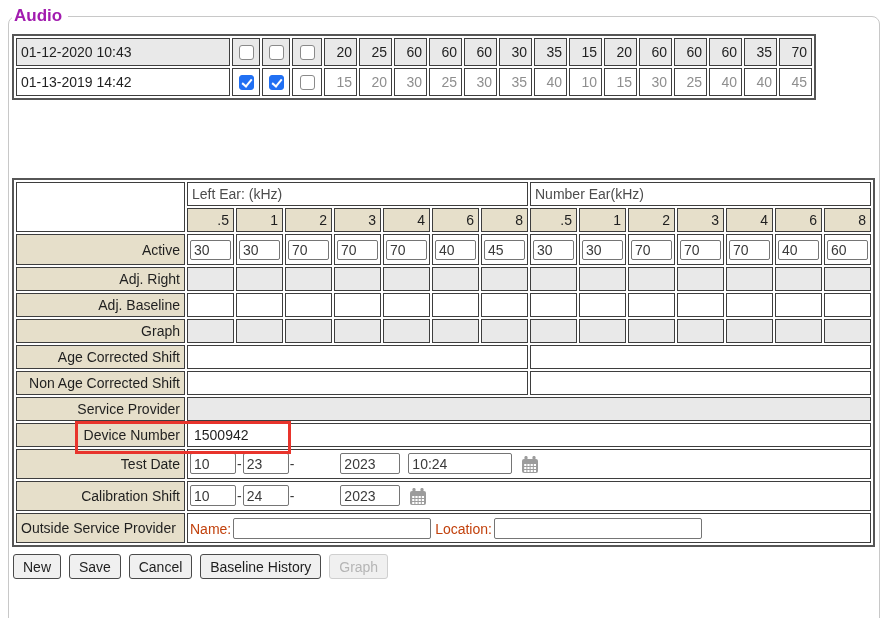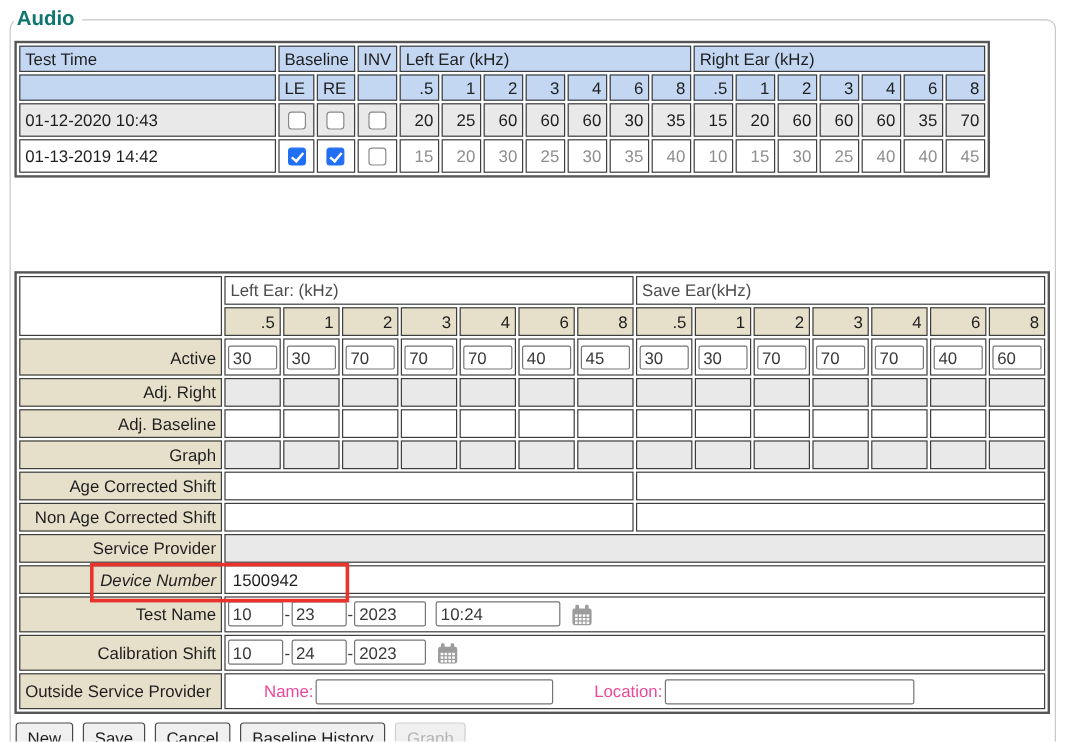--- a/index.html
+++ b/index.html
@@ -1,20 +1,20 @@
 <!DOCTYPE html>
 <html><head>
 <meta charset="utf-8">
 <style>
   html, body { margin: 0; padding: 0; width: 890px; height: 618px; overflow: hidden;
     background: #ffffff; font-family: "Liberation Sans", sans-serif; font-size: 14px; color: #1f1f1f; }
 
   fieldset.audio { margin: 6px 10px 0 8px; border: 1px solid #c8c8c8; border-radius: 8px;
     padding: 8px 4px 20px 3px; min-height: 660px; box-sizing: border-box; }
-  legend.audio-legend { color: #0f766e; font-weight: bold; font-size: 17px; padding: 0 6px 0 2px; margin-left: 0; }
+  legend.audio-legend { color: #a21caf; font-weight: bold; font-size: 17px; padding: 0 6px 0 2px; margin-left: 0; }
 
   table { border-collapse: separate; border-spacing: 2px; background: #fff; }
   table.history { border: 2px solid #565656; margin-bottom: 78px; }
   table.entry   { border: 2px solid #565656; }
   td { border: 1px solid #3e3e3e; padding: 0 4px; height: 22px; white-space: nowrap; overflow: hidden; }
 
   
   .history td.hdr { background: #c3d7f3; height: 20px; }
   .history td.num { text-align: right; }
   .history tr.row0 td { background: #e9e9e9; height: 26px; }
@@ -34,26 +34,26 @@
   .entry td.lbl  { background: #e6dfca; text-align: right; }
   .entry td.lbl-left { background: #e6dfca; text-align: left; }
   .entry td.gcell { background: #e9e9e9; }
   .entry td.incell { padding: 1px 2px; }
   .entry tr.active-row td { height: 27px; }
   .entry tr.date-row td { height: 26px; }
 
   input { font-family: "Liberation Sans", sans-serif; font-size: 14px; color: #3a3a3a;
     border: 1px solid #757575; border-radius: 2px; padding: 0 3px; height: 19px; box-sizing: content-box; background: #fff; }
   input.fin { width: 33px; height: 18px; }
-  .din2 { width: 38px; } .din4 { width: 52px; } .dintime { width: 96px; margin-left: 8px; }
+  .din2 { width: 38px; } .din4 { width: 52px; margin-left: 45px; } .dintime { width: 96px; margin-left: 8px; }
   .dash { margin: 0 1px; color: #3a3a3a; }
-  .flabel { color: #ec4899; margin-left: 30px; }
+  .flabel { color: #c2410c; }
   .name-in { width: 190px; margin-left: 2px; } .loc-in { width: 200px; margin-left: 2px; }
 
-  td.devlbl { position: relative; overflow: visible; font-style: italic; }
+  td.devlbl { position: relative; overflow: visible; }
   .redbox { position: absolute; left: 58px; top: -3px; width: 210px; height: 27px;
     border: 3px solid #e8342c; z-index: 3; pointer-events: none; }
   .devval { padding-left: 6px; }
 
   .cal-icon { vertical-align: middle; margin-left: 8px; }
 
   
   .btnrow { margin-top: 7px; margin-left: 1px; }
   button.act { font-family: "Liberation Sans", sans-serif; font-size: 14px; color: #1f1f1f;
     background: #f0f0f0; border: 1px solid #4a4a4a; border-radius: 3px; padding: 2px 9px; height: 25px;
@@ -81,47 +81,20 @@
         <col style="width:33px">
     <col style="width:33px">
         <col style="width:33px">
         <col style="width:33px">
         <col style="width:33px">
         <col style="width:33px">
         <col style="width:33px">
         <col style="width:33px">
   </colgroup>
   <tbody>
-        <tr>
-    <td class="hdr">Test Time</td>
-    <td class="hdr" colspan="2">Baseline</td>
-    <td class="hdr">INV</td>
-    <td class="hdr" colspan="7">Left Ear (kHz)</td>
-    <td class="hdr" colspan="7">Right Ear (kHz)</td>
-  </tr>
-  <tr>
-    <td class="hdr"></td>
-    <td class="hdr">LE</td>
-    <td class="hdr">RE</td>
-    <td class="hdr"></td>
-    <td class="hdr num">.5</td>
-    <td class="hdr num">1</td>
-    <td class="hdr num">2</td>
-    <td class="hdr num">3</td>
-    <td class="hdr num">4</td>
-    <td class="hdr num">6</td>
-    <td class="hdr num">8</td>
-    <td class="hdr num">.5</td>
-    <td class="hdr num">1</td>
-    <td class="hdr num">2</td>
-    <td class="hdr num">3</td>
-    <td class="hdr num">4</td>
-    <td class="hdr num">6</td>
-    <td class="hdr num">8</td>
-  </tr>
   <tr class="row0">
     <td>01-12-2020 10:43</td>
     <td class="cbc"><span class="cb"></span></td>
     <td class="cbc"><span class="cb"></span></td>
     <td class="cbc"><span class="cb"></span></td>
     <td class="num">20</td>
     <td class="num">25</td>
     <td class="num">60</td>
     <td class="num">60</td>
     <td class="num">60</td>
@@ -173,21 +146,21 @@
         <col style="width:42px">
         <col style="width:42px">
         <col style="width:42px">
         <col style="width:42px">
         <col style="width:42px">
   </colgroup>
   <tbody>
         <tr>
     <td rowspan="2"></td>
     <td class="ehdr" colspan="7">Left Ear: (kHz)</td>
-    <td class="ehdr" colspan="7">Save Ear(kHz)</td>
+    <td class="ehdr" colspan="7">Number Ear(kHz)</td>
   </tr>
   <tr>
     <td class="fhdr">.5</td>
     <td class="fhdr">1</td>
     <td class="fhdr">2</td>
     <td class="fhdr">3</td>
     <td class="fhdr">4</td>
     <td class="fhdr">6</td>
     <td class="fhdr">8</td>
     <td class="fhdr">.5</td>
@@ -280,21 +253,21 @@
     <td class="lbl">Service Provider</td>
     <td colspan="14" class="gcell"></td>
   </tr>
   <tr>
     <td class="lbl devlbl"><span>Device Number</span>
       <div class="redbox"></div>
     </td>
     <td colspan="14" class="devval">1500942</td>
   </tr>
   <tr class="date-row">
-    <td class="lbl">Test Name</td>
+    <td class="lbl">Test Date</td>
     <td colspan="14" class="incell">
       <input class="din2" value="10" style=""><span class="dash">-</span><input class="din2" value="23" style=""><span class="dash">-</span><input class="din4" value="2023" style=""><input class="dintime" value="10:24" style=""><svg class="cal-icon" width="20" height="20" viewBox="0 0 20 20">
               <rect x="2" y="4" width="16" height="14" rx="2" fill="#9c9c9c"></rect>
               <rect x="4.5" y="1" width="3" height="5" rx="1.2" fill="#9c9c9c"></rect>
               <rect x="12.5" y="1" width="3" height="5" rx="1.2" fill="#9c9c9c"></rect>
               <g fill="#ffffff">
                 <rect x="4.2" y="9" width="2.2" height="2"></rect>
                 <rect x="7.4" y="9" width="2.2" height="2"></rect>
                 <rect x="10.6" y="9" width="2.2" height="2"></rect>
                 <rect x="13.8" y="9" width="2.2" height="2"></rect>

